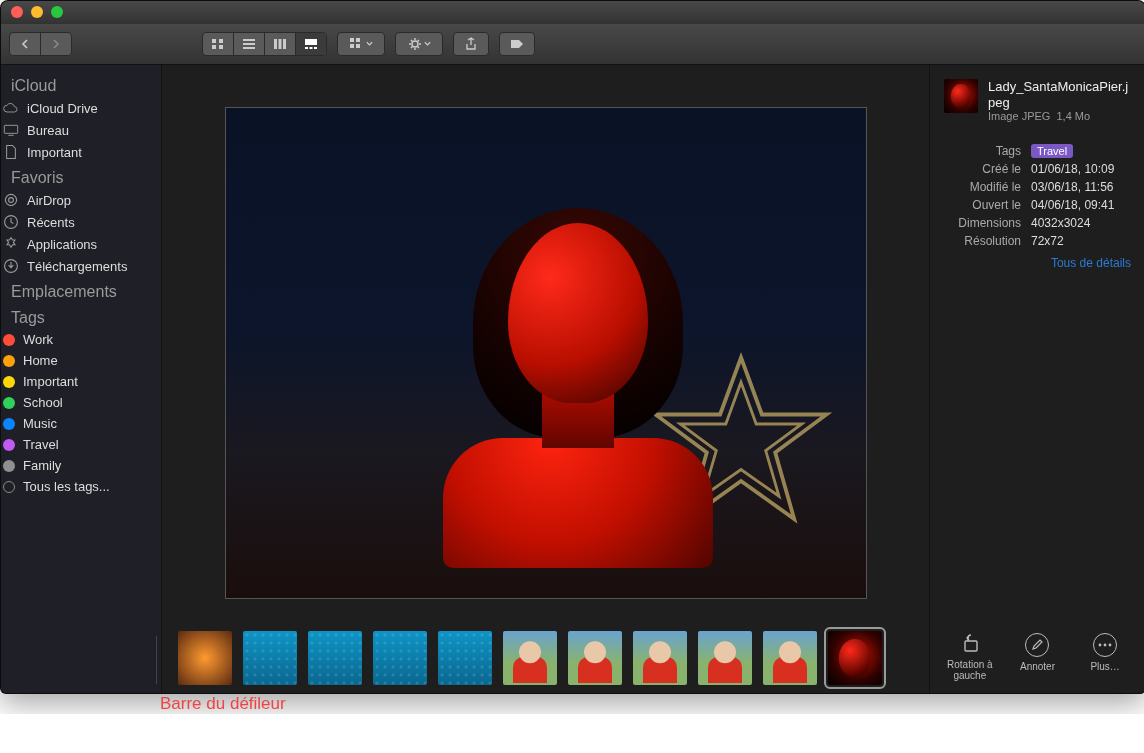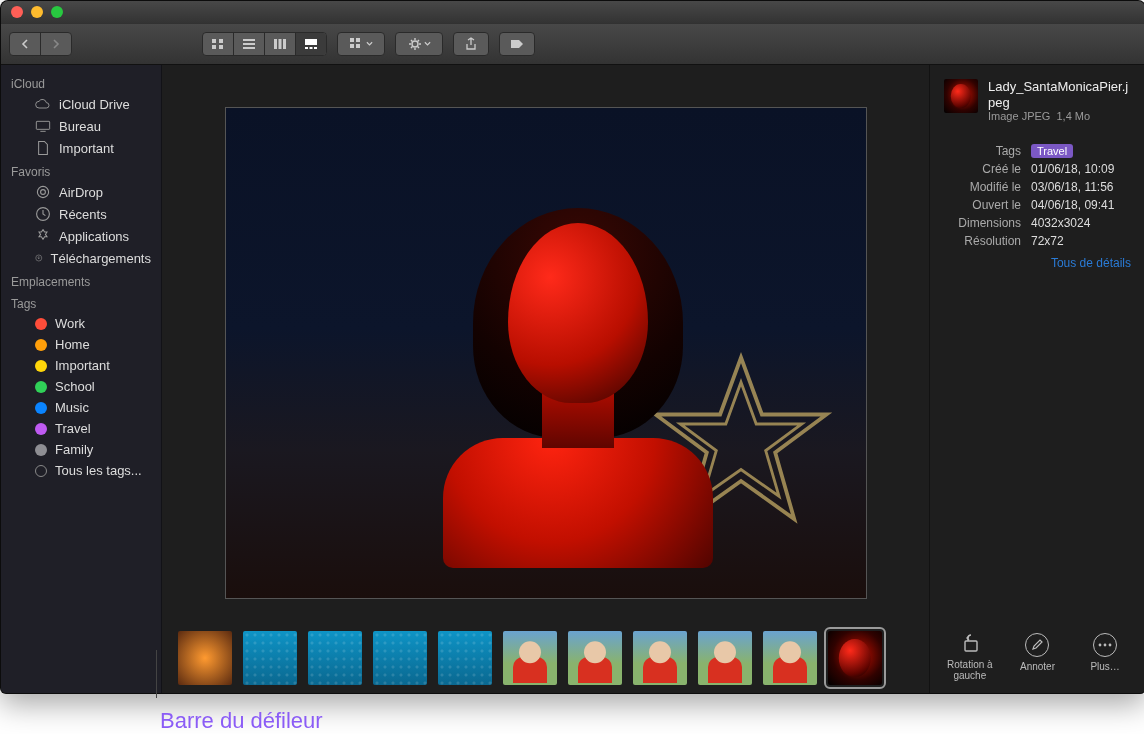--- a/index.html
+++ b/index.html
@@ -49,22 +49,22 @@
   .seg .btn.active{background:#3b3b3b;color:#fff;}
   .tool-btn{display:flex;align-items:center;justify-content:center;width:34px;height:22px;background:#5a5a5a;border:1px solid #2a2a2a;border-radius:4px;color:#ccc;}
   .tool-with-chevron{width:46px;gap:2px;}
   .spacer{flex:1;}
   .searchbox{display:flex;align-items:center;width:280px;height:22px;background:#4e4e4e;border:1px solid #2a2a2a;border-radius:4px;padding:0 6px;gap:6px;}
   .searchbox input{flex:1;background:none;border:none;outline:none;color:#ddd;font-size:12px;}
   .searchbox input::placeholder{color:#9a9a9a;}
   
   .body{display:flex;height:calc(100% - 62px);}
   .sidebar{width:160px;background:#1f1f27;overflow:auto;font-size:13px;color:var(--text-primary);border-right:1px solid rgba(0,0,0,0.4);padding:6px 0 10px;}
-  .sidebar .sec{padding:6px 10px 2px;color:var(--text-secondary);font-size:12px;font-weight:500;}
-  .sidebar .item{display:flex;align-items:center;gap:8px;padding:3px 10px 3px 34px;color:#ddd;}
+  .sidebar .sec{padding:6px 10px 2px;color:var(--text-secondary);font-size:16px;font-weight:500;}
+  .sidebar .item{display:flex;align-items:center;gap:8px;padding:3px 10px 3px 2px;color:#ddd;}
   .sidebar .item svg{width:16px;height:16px;color:#9a9a9a;}
   .tag-dot{width:12px;height:12px;border-radius:50%;flex-shrink:0;}
   .main{flex:1;background:#1e1e1e;display:flex;flex-direction:column;position:relative;}
   .preview-area{flex:1;display:flex;align-items:center;justify-content:center;padding:30px 40px 10px;}
   .preview-img{width:640px;height:490px;border:1px solid #555;background:#050505;position:relative;overflow:hidden;}
   .filmstrip{height:74px;display:flex;align-items:center;gap:11px;padding:0 16px;overflow:hidden;}
   .thumb{width:54px;height:54px;background:#333;border-radius:2px;position:relative;overflow:hidden;flex-shrink:0;}
   .thumb.selected{outline:2px solid #9a9a9a;outline-offset:2px;}
   
   .info{width:215px;background:#1e1e1e;border-left:1px solid rgba(0,0,0,0.4);display:flex;flex-direction:column;font-size:12px;color:#ccc;}
@@ -76,21 +76,21 @@
   .meta-row{display:flex;justify-content:flex-end;gap:10px;padding:2px 0;}
   .meta-row .label{color:#aaa;text-align:right;flex:1;}
   .meta-row .value{color:#ddd;width:100px;text-align:left;}
   .meta-row .tag-pill{display:inline-block;background:var(--tag-purple);color:#fff;padding:1px 6px;border-radius:3px;font-size:11px;}
   .more-link{color:var(--link);text-align:right;display:block;margin-top:6px;font-size:12px;cursor:pointer;}
   .info .flex-spacer{flex:1;}
   .info-actions{display:flex;justify-content:space-around;padding:10px 6px 14px;border-top:none;}
   .info-actions .abtn{display:flex;flex-direction:column;align-items:center;gap:4px;color:#bbb;font-size:10px;text-align:center;width:56px;}
   .info-actions .abtn .circ{width:22px;height:22px;border:1.5px solid #bbb;border-radius:50%;display:flex;align-items:center;justify-content:center;}
   
-  .callout{position:relative;font-size:22px;color:#8b5cf6;margin-left:160px;margin-top:14px;}
+  .callout{position:relative;font-size:17px;color:#ef4444;margin-left:160px;}
   .callout-line{position:absolute;left:-4px;top:-58px;width:1px;height:48px;background:#444;}
   
   .face-scene{width:100%;height:100%;background:linear-gradient(180deg,#0a1226 0%,#0c152b 45%,#1a1820 70%,#1a0e0c 100%);position:relative;}
   .face{position:absolute;left:55%;top:48%;transform:translate(-50%,-50%);width:200px;height:260px;}
   .face .head{width:140px;height:180px;border-radius:50% 50% 45% 45% / 55% 55% 45% 45%;background:radial-gradient(circle at 30% 30%,#ff2a1a 0%,#b80e00 55%,#350300 100%);position:absolute;left:30px;top:10px;}
   .face .hair{position:absolute;width:210px;height:230px;border-radius:50% 50% 40% 40%;background:radial-gradient(circle at 50% 20%,#3a0804 0%,#130201 60%,#000 100%);left:-5px;top:-5px;}
   .face .neck{position:absolute;width:72px;height:60px;background:linear-gradient(#b00c00,#600500);left:64px;top:175px;}
   .face .body{position:absolute;width:270px;height:130px;background:radial-gradient(circle at 40% 0%,#ff2410 0%,#c20f00 50%,#500400 100%);border-radius:60px 60px 10px 10px;left:-35px;top:225px;}
   .star{position:absolute;right:30px;bottom:60px;width:190px;height:190px;opacity:0.8;}
   .pool-thumb{background:linear-gradient(#0e94c6,#0a6890);}

